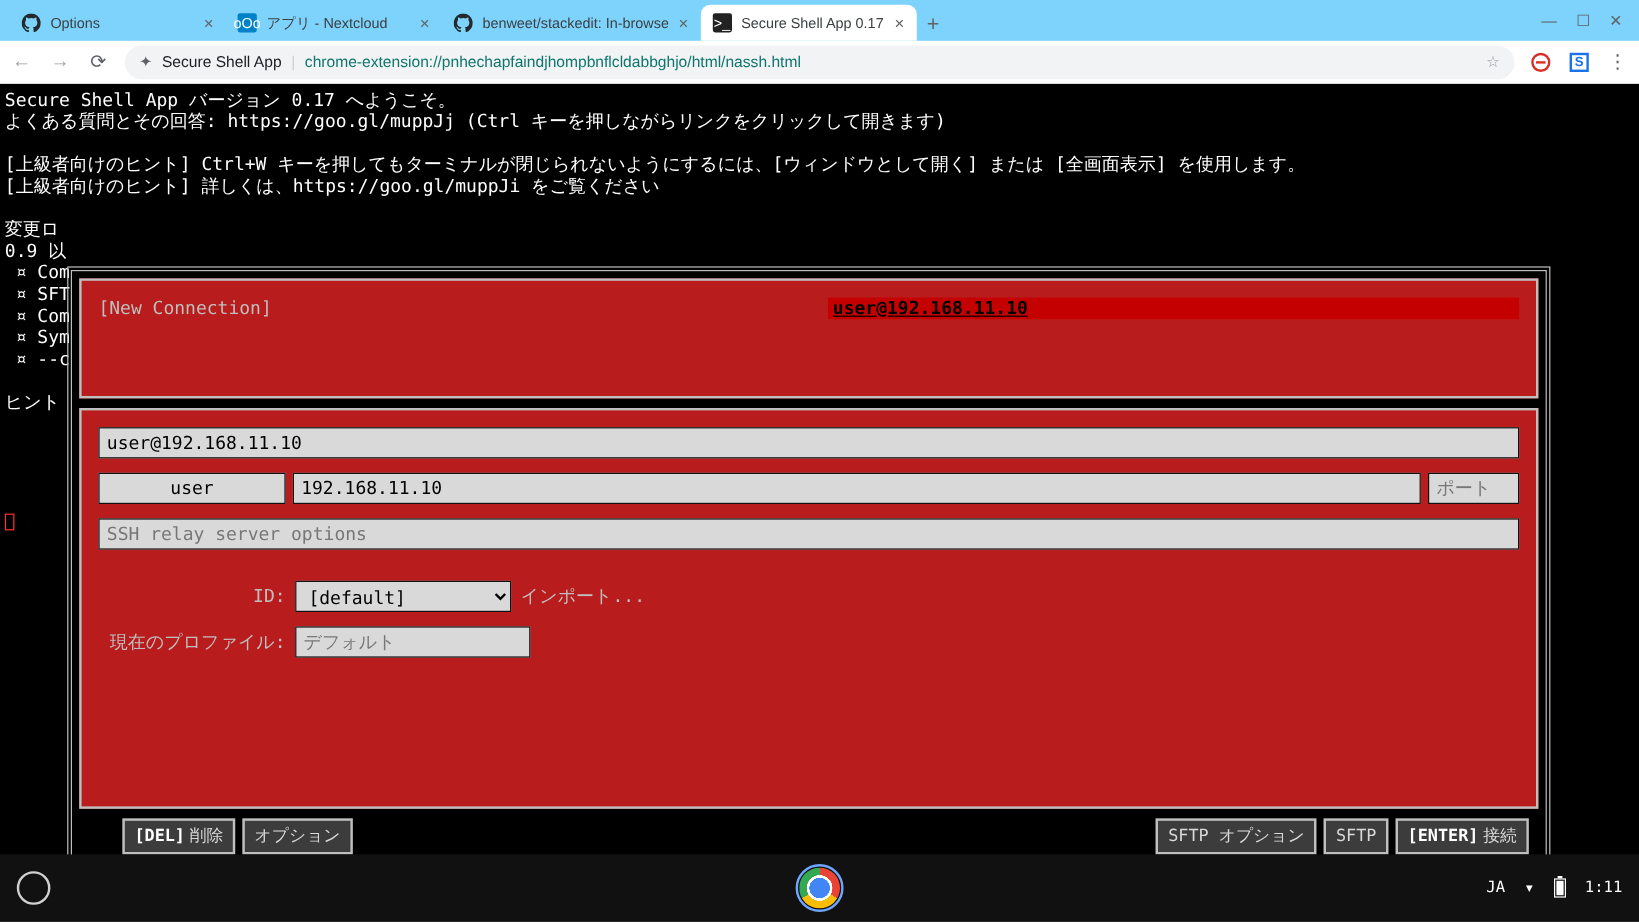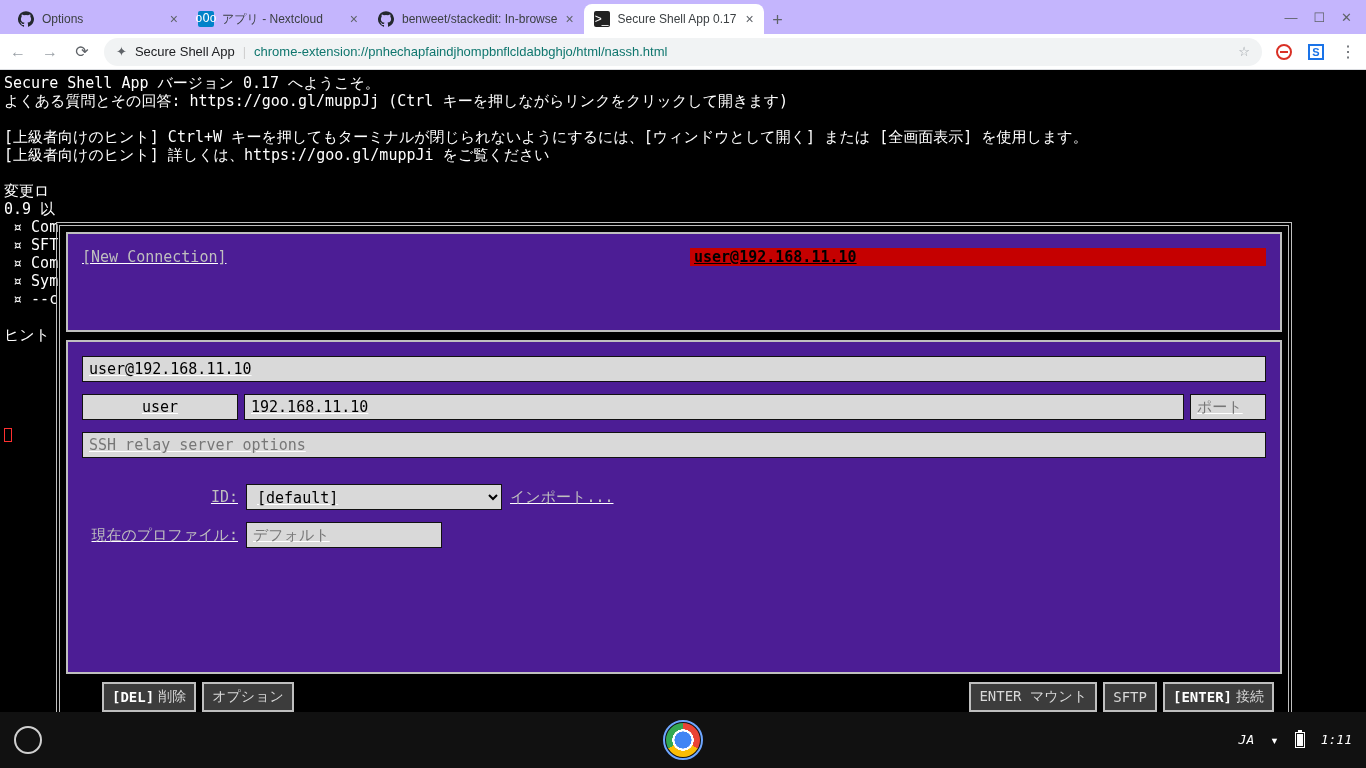--- a/index.html
+++ b/index.html
@@ -1,20 +1,20 @@
 <!DOCTYPE html>
 <html><head>
 <meta charset="utf-8">
 <style>
   * { box-sizing: border-box; margin: 0; padding: 0; }
   html, body { width: 1366px; height: 768px; overflow: hidden; font-family: sans-serif; background: #000; }
 
   
   .browser { width: 1366px; height: 768px; display: flex; flex-direction: column; background:#fff; }
-  .tabstrip { height: 34px; background: #c4b5fd; display: flex; align-items: flex-end; padding-left: 8px; position:relative;}
+  .tabstrip { height: 34px; background: #7dd3fc; display: flex; align-items: flex-end; padding-left: 8px; position:relative;}
   .tab { height: 30px; display: flex; align-items: center; padding: 0 10px; font-size: 12px; color:#3c4043; border-top-left-radius:8px; border-top-right-radius:8px; max-width: 240px; min-width:180px; gap:8px; cursor:default; position:relative;}
   .tab.active { background:#fff; }
   .tab .favicon { width:16px; height:16px; display:flex; align-items:center; justify-content:center; font-size:12px;}
   .tab .title { white-space:nowrap; overflow:hidden; text-overflow:ellipsis; flex:1; }
   .tab .close { color:#5f6368; font-size:14px; }
   .newtab { width:28px; height:28px; display:flex; align-items:center; justify-content:center; color:#5f6368; font-size:18px; cursor:default;}
   .window-controls { position:absolute; right:0; top:0; height:34px; display:flex; align-items:center; gap:16px; padding:0 14px; color:#5f6368;}
   .window-controls span{ font-size:13px;}
   .toolbar { height: 36px; background:#fff; display:flex; align-items:center; padding:0 8px; gap:12px; border-bottom:1px solid #dadce0;}
   .toolbar .navbtn { color:#9aa0a6; font-size:16px; width:20px; text-align:center;}
@@ -30,21 +30,21 @@
   .noentry::after{content:""; position:absolute; left:2px; right:2px; top:50%; height:2px; background:#d93025; transform:translateY(-50%);}
 
   
   .page { flex:1; background:#000; position:relative; font-family: "Consolas","Menlo","Monaco",monospace; font-size:15px; color:#fff; line-height:18px; }
   .term-text { position:absolute; left:4px; top:4px; white-space:pre; }
   .hint-red { position:absolute; left:4px; top:358px; color:#ff3030; border:1px solid #ff3030; width:8px; height:14px;}
 
   
   .dialog { position:absolute; left:56px; top:152px; width:1236px; height:500px; border:4px double #bfbfbf; background:rgba(60,60,60,.0); padding:6px; }
   .dialog-inner{ width:100%; height:100%; display:flex; flex-direction:column; gap:8px;}
-  .panel { border:2px solid #bfbfbf; background:#4c1d95;text-decoration:underline; }
+  .panel { border:2px solid #bfbfbf; background:#b91c1c; }
   .panel.top{ height:100px; display:flex; align-items:flex-start; padding:14px 14px; position:relative;}
   .new-conn{ color:#bfbfbf; }
   .conn-highlight{ position:absolute; right:14px; top:14px; background:#c50000; color:#000; font-weight:bold; text-decoration:underline; padding:0 4px; width:576px;}
   .panel.form{ flex:1; padding:14px; display:flex; flex-direction:column; gap:12px;}
   .field-full{ width:100%; }
   .row{ display:flex; gap:6px; }
   input[type=text].mono, .select-mono{
     font-family:inherit; font-size:15px; background:#d9d9d9; color:#000; border:1px solid #111;
     padding:3px 6px; height:26px;
   }
@@ -53,33 +53,33 @@
   .label-col{ width:156px; text-align:right; color:#bfbfbf; padding-top:4px;}
   .form-row{ display:flex; gap:8px; align-items:flex-start;}
   .import-link{ color:#bfbfbf; padding-top:4px; }
   .buttons{ display:flex; justify-content:space-between; padding:0 8px;}
   .btn-group{ display:flex; gap:6px;padding-left:28px;}
   .btn{ border:2px solid #bfbfbf; background:#3c3c3c; color:#d9d9d9; font-family:inherit; font-size:14px; padding:4px 8px; display:flex; align-items:center; gap:4px;}
   .btn .key{ font-weight:bold; color:#fff;}
 
   
   .shelf{ position:absolute; left:0; right:0; bottom:0; height:56px; background:#111; display:flex; align-items:center; justify-content:space-between; padding:0 14px;}
-  .shelf-left, .shelf-right{ display:flex; align-items:center; gap:16px; color:#fff; font-size:13px;font-style:italic;}
+  .shelf-left, .shelf-right{ display:flex; align-items:center; gap:16px; color:#fff; font-size:13px;}
   .launcher{ width:28px; height:28px; border:2px solid #d0d0d0; border-radius:50%; }
   .chrome-icon{ width:34px; height:34px; border-radius:50%; background:radial-gradient(circle at 50% 50%, #4285f4 0 35%, #fff 36% 44%, transparent 45%), conic-gradient(#ea4335 0 120deg,#fbbc05 120deg 240deg,#34a853 240deg 360deg); position:relative;}
   .chrome-icon-wrap{ width:40px;height:40px;border-radius:50%;border:2px solid #6ea6ff; display:flex;align-items:center;justify-content:center;}
   .shelf-center{position:absolute; left:50%; transform:translateX(-50%);}
   .batt{ display:inline-block; width:10px;height:16px;border:1px solid #fff; position:relative;}
   .batt::before{content:"";position:absolute;left:2px;right:2px;top:-3px;height:2px;background:#fff;}
   .batt::after{content:"";position:absolute;left:1px;right:1px;bottom:1px;top:1px;background:#fff;}
   .wifi{ font-size:14px;}
 
   
   .fav-gh svg{width:16px;height:16px;}
-  .fav-nc{ width:16px;height:16px;background:#0082c9;color:#fff;font-size:8px;display:flex;align-items:center;justify-content:center;border-radius:2px;font-family:Liberation Mono, monospace;}
+  .fav-nc{ width:16px;height:16px;background:#0082c9;color:#fff;font-size:8px;display:flex;align-items:center;justify-content:center;border-radius:2px;}
   .fav-term{ width:16px;height:16px;background:#222;color:#fff;font-size:10px;display:flex;align-items:center;justify-content:center;border-radius:2px;}
   .sq-s{width:16px;height:16px;border:2px solid #1a73e8;color:#1a73e8;font-weight:bold;font-size:11px;display:flex;align-items:center;justify-content:center;}
 </style>
 </head>
 <body>
 
 <div class="browser">
 
   <div class="tabstrip">
     <div class="tab">
@@ -167,21 +167,21 @@
           <input type="text" class="mono field-full" value="user@192.168.11.10" style="">
           <div class="row">
             <input type="text" class="mono" style="width: 156px; text-align: center;" value="user">
             <input type="text" class="mono" style="flex: 1 1 0%;" value="192.168.11.10">
             <input type="text" class="mono" style="width: 76px;" placeholder="ポート">
           </div>
           <input type="text" class="mono field-full" placeholder="SSH relay server options" style="">
 
           <div class="form-row" style="margin-top:14px;">
             <div class="label-col">ID:</div>
-            <select class="select-mono" style="width:256px">
+            <select class="select-mono" style="width:180px">
               <option>[default]</option>
             </select>
             <span class="import-link">インポート...</span>
           </div>
           <div class="form-row">
             <div class="label-col">現在のプロファイル:</div>
             <input type="text" class="mono" style="width: 196px;" placeholder="デフォルト">
           </div>
         </div>
 
@@ -190,21 +190,21 @@
             <button class="btn">
                 <span class="key">[DEL]</span>
                 <span>削除</span>
               </button>
             <button class="btn">
                 <span>オプション</span>
               </button>
           </div>
           <div class="btn-group">
             <button class="btn">
-                <span>ENTER マウント</span>
+                <span>SFTP オプション</span>
               </button>
             <button class="btn">
                 <span>SFTP</span>
               </button>
             <button class="btn">
                 <span class="key">[ENTER]</span>
                 <span>接続</span>
               </button>
           </div>
         </div>

